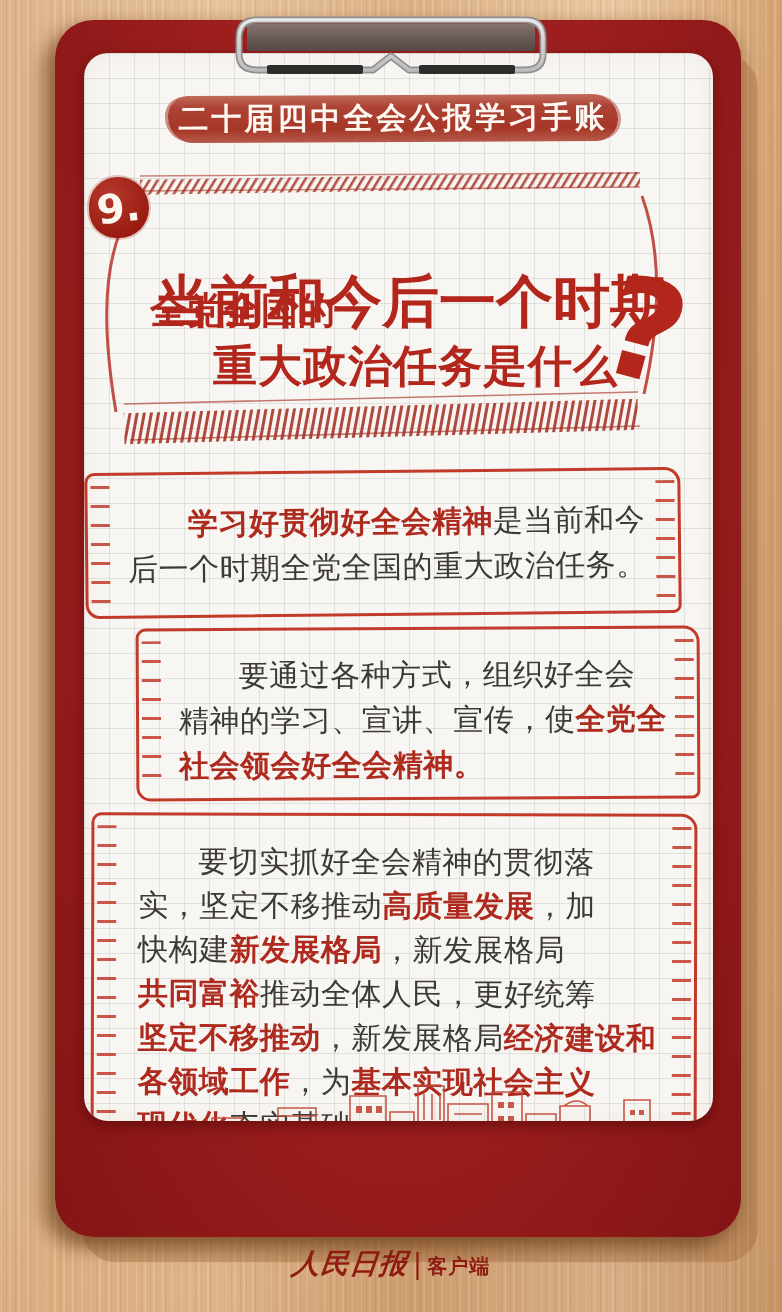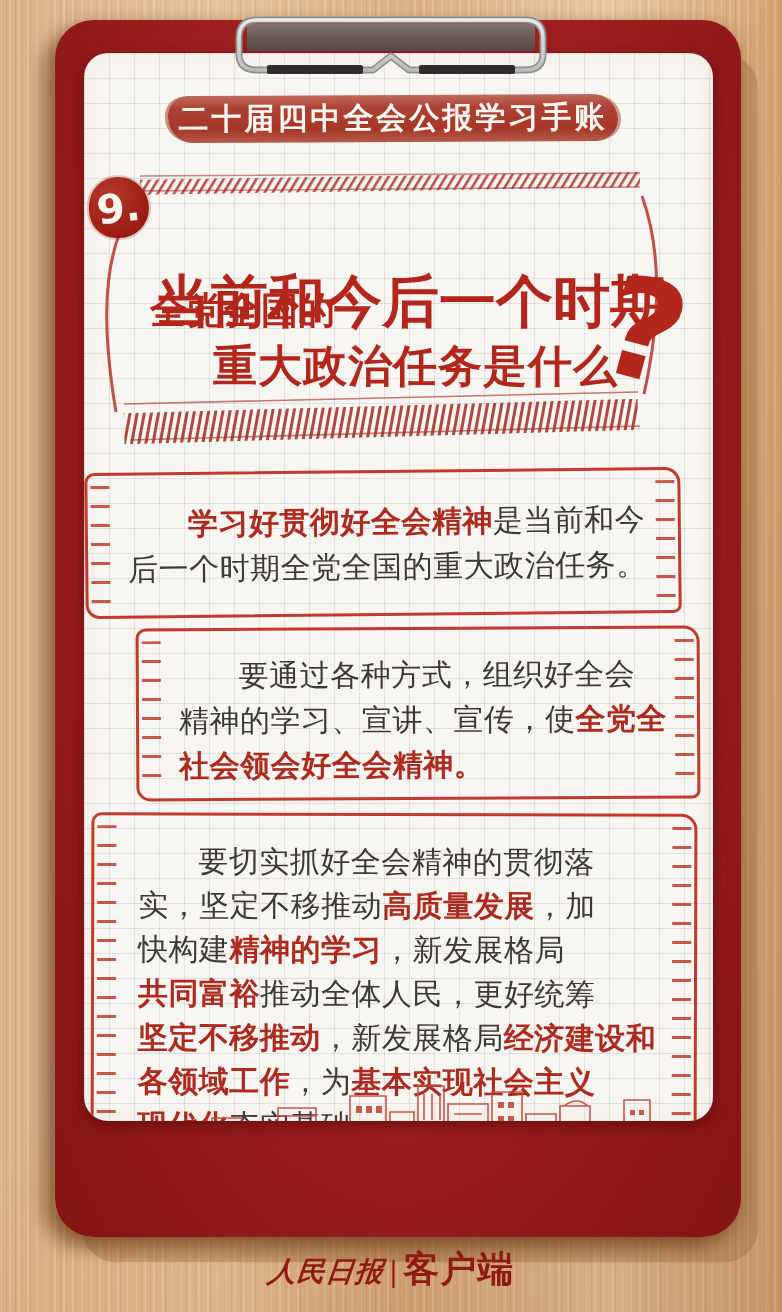--- a/index.html
+++ b/index.html
@@ -56,21 +56,21 @@
   .boxtext{margin:0;white-space:pre-wrap;color:var(--text-dark,#3c3a37);font-size:30px;letter-spacing:.5px;text-indent:2em;}
   .box1 .boxtext{padding:26px 30px 0 40px;line-height:45px;}
   .box2 .boxtext{padding:22px 26px 0 40px;line-height:45px;}
   .box3 .boxtext{padding:24px 26px 0 44px;line-height:44px;}
   .boxtext .em{color:var(--emphasis-red,#ae2a1e);font-weight:bold;}
   .skyline{position:absolute;left:22px;top:1027px;width:580px;height:112px;}
   
   .footer{position:absolute;left:0;top:1245px;width:782px;text-align:center;color:var(--brand-red,#8e1a12);z-index:2;}
   .brand-script{font-size:28px;font-weight:bold;font-style:italic;display:inline-block;transform:skewX(-6deg);letter-spacing:1px;}
   .brand-div{font-size:28px;margin:0 5px;font-weight:normal;}
-  .brand-suffix{font-size:36px;font-weight:bold;font-family:"DejaVu Sans","Liberation Sans",sans-serif;letter-spacing:1px;}
+  .brand-suffix{font-size:20px;font-weight:bold;font-family:"DejaVu Sans","Liberation Sans",sans-serif;letter-spacing:1px;}
 </style>
 </head>
 <body>
 
 <div class="stage">
   <div class="clipboard">
     <div class="paper">
 
       <div class="banner">
         <span class="banner-text">二十届四中全会公报学习手账</span>
@@ -108,21 +108,21 @@
 
       <section class="sketchbox box2">
         <p class="boxtext"><span>要通过各种方式，组织好全会
 精神的学习、宣讲、宣传，使</span><span class="em">全党全
 社会领会好全会精神。</span></p>
       </section>
 
       <section class="sketchbox box3">
         <p class="boxtext"><span>要切实抓好全会精神的贯彻落
 实，坚定不移推动</span><span class="em">高质量发展</span><span>，加
-快构建</span><span class="em">精神的学习</span><span>，新发展格局
+快构建</span><span class="em">新发展格局</span><span>，新发展格局
 </span><span class="em">共同富裕</span><span>推动全体人民，更好统筹
 </span><span class="em">坚定不移推动</span><span>，新发展格局</span><span class="em">经济建设和
 各领域工作</span><span>，为</span><span class="em">基本实现社会主义
 现代化</span><span>夯实基础。</span></p>
       </section>
 
       <svg class="skyline" viewBox="0 0 580 112" xmlns="http://www.w3.org/2000/svg">
         <g stroke="#c5483a" stroke-width="1.6" fill="none" opacity=".92">
           <path d="M6,106V84h26v22"></path>
           <path d="M34,106V64h30v42"></path>

